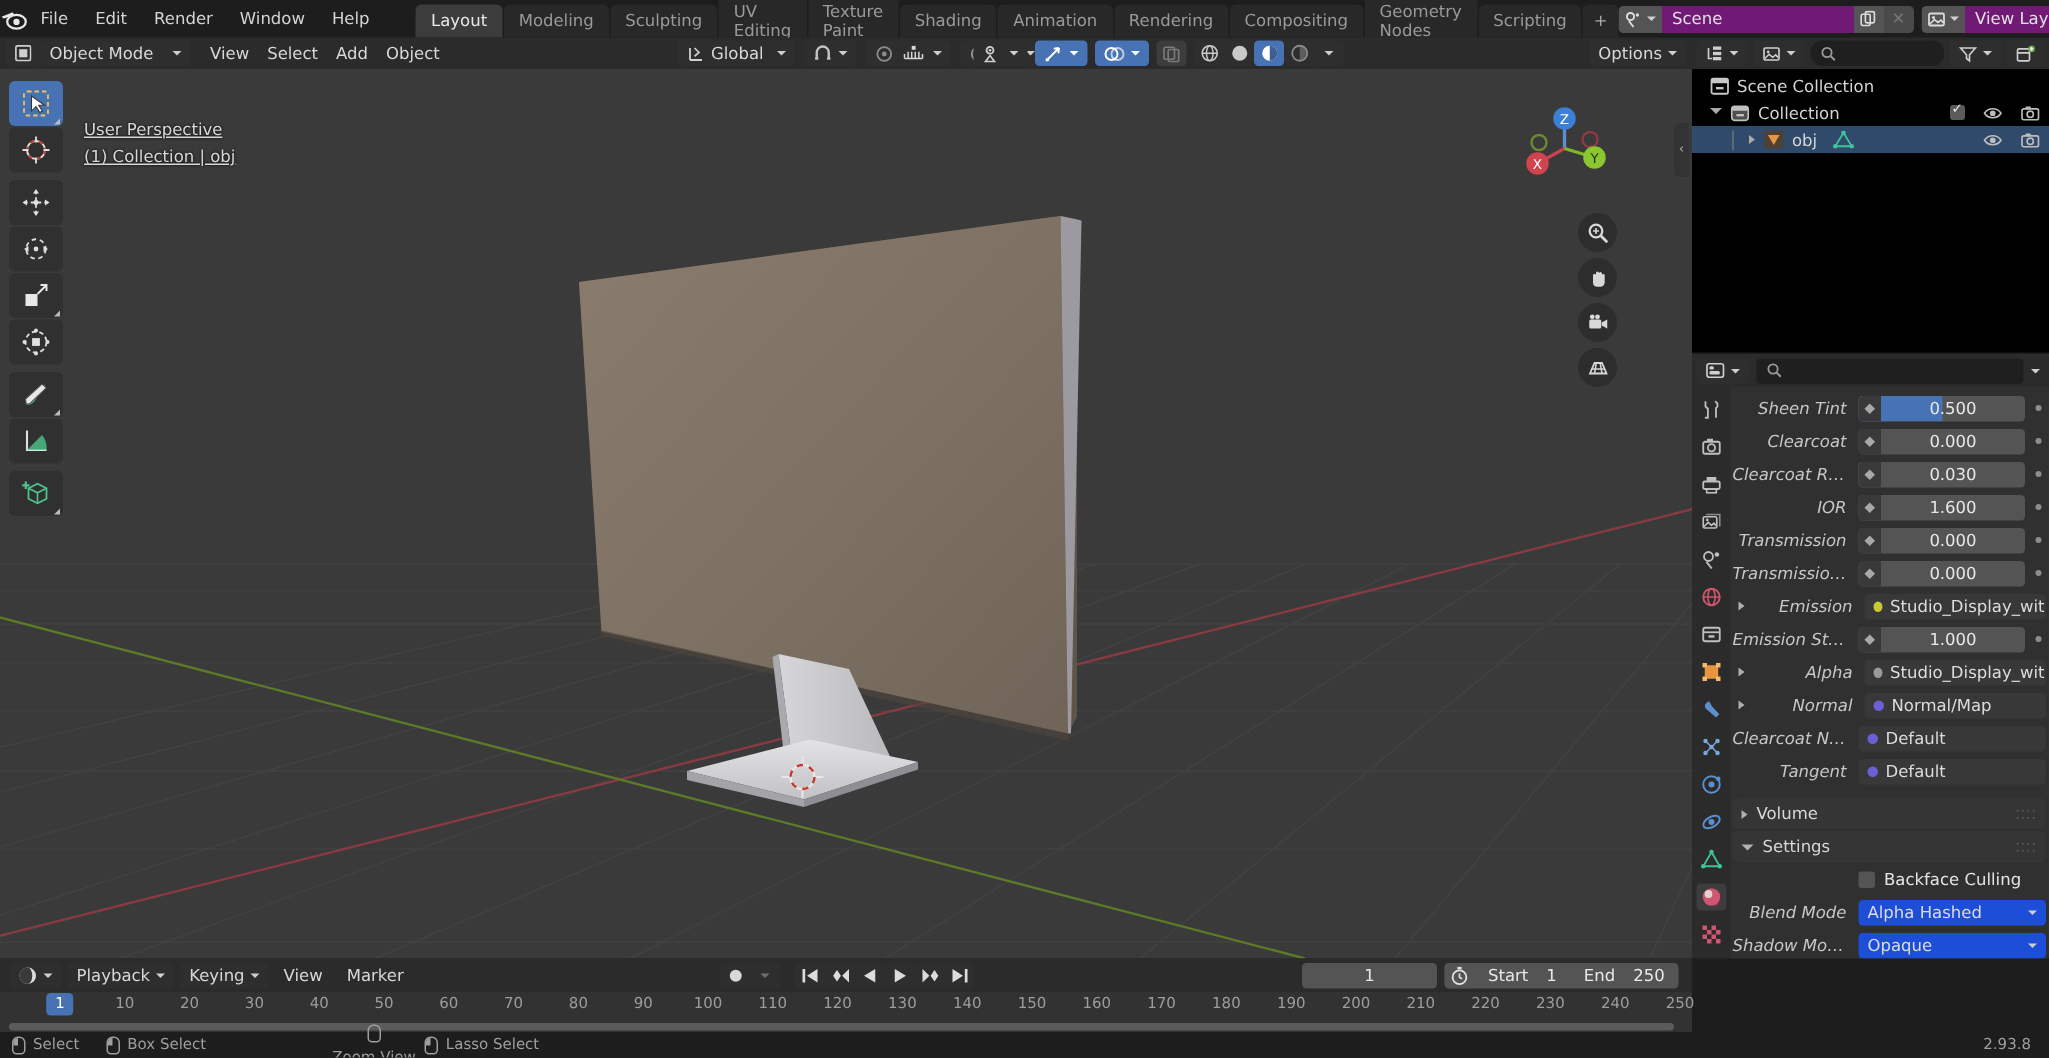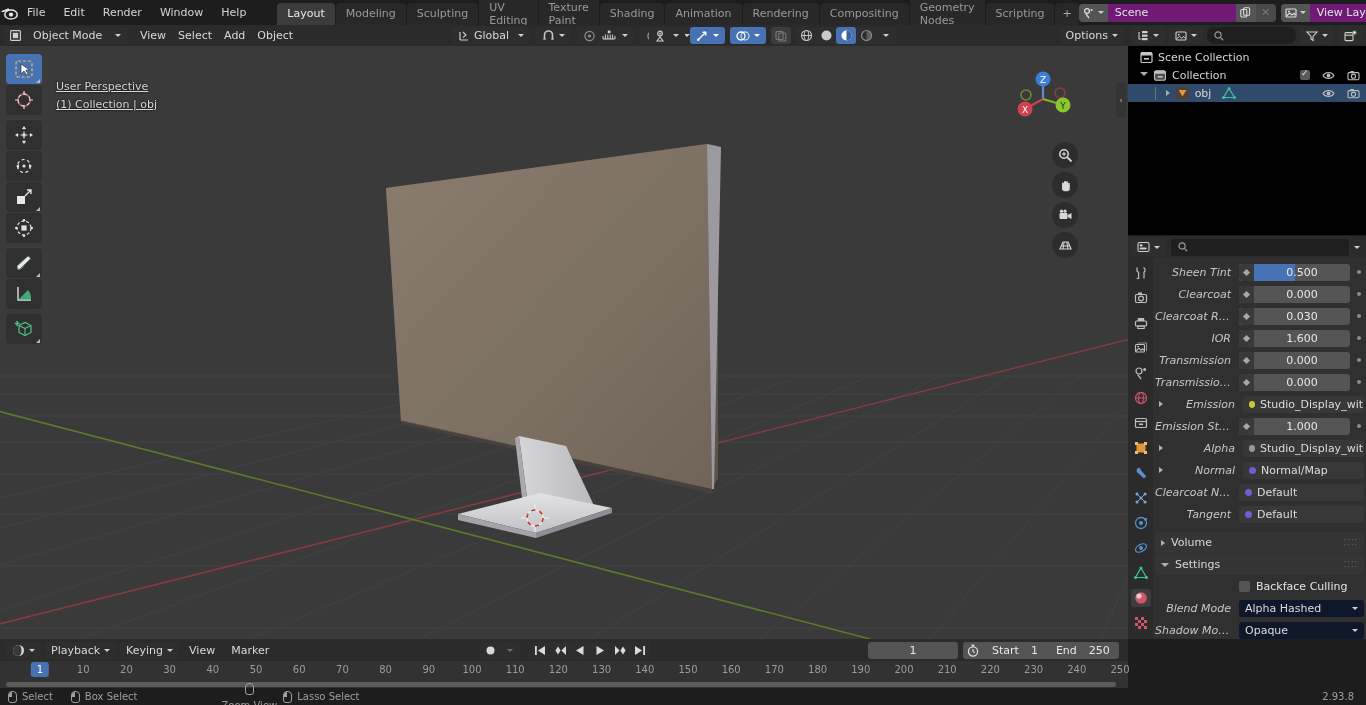--- a/index.html
+++ b/index.html
@@ -141,21 +141,21 @@
   .pfield.link .txt { font-size: 11px; color: #dcdcdc; white-space: nowrap; overflow: hidden; }
   .anim-dot { width: 10px; display: flex; justify-content: center; }
   .anim-dot i { width: 4px; height: 4px; border-radius: 50%; background: #8d8d8d; display: block; }
   .tri-s { width: 0; height: 0; border-left: 4px solid #b0b0b0; border-top: 3px solid transparent; border-bottom: 3px solid transparent; }
   .tri-d { width: 0; height: 0; border-left: 4px solid transparent; border-right: 4px solid transparent; border-top: 4px solid #b0b0b0; }
   .panel-head { display: flex; align-items: center; gap: 6px; height: 21px; padding: 0 6px; background: #353535; color: #d8d8d8; font-size: 11px; border-radius: 4px; margin: 1px 2px;}
   .grip { margin-left: auto; color: #6a6a6a; letter-spacing: 1px; font-size: 8px; line-height: 5px; }
   .chkrow { display: flex; align-items: center; height: 21px; padding-left: 86px; gap: 6px; }
   .chk { width: 11px; height: 11px; background: #545454; border-radius: 2px; }
   .psel {
-    flex: 1; height: 17px; background: #0f172a; border-radius: 3px; display: flex;
+    flex: 1; height: 17px; background: #1d4ed8; border-radius: 3px; display: flex;
     align-items: center; padding: 0 6px; font-size: 11px; color: #dcdcdc;
   }
   .psel .cv { margin-left: auto; }
 
   
   .tl-header {
     position: absolute; left: 0; top: 639px; width: 1128px; height: 22px;
     background: #2b2b2b; display: flex; align-items: center; padding: 0 6px; gap: 4px;
   }
   .tl-playhead-field {

